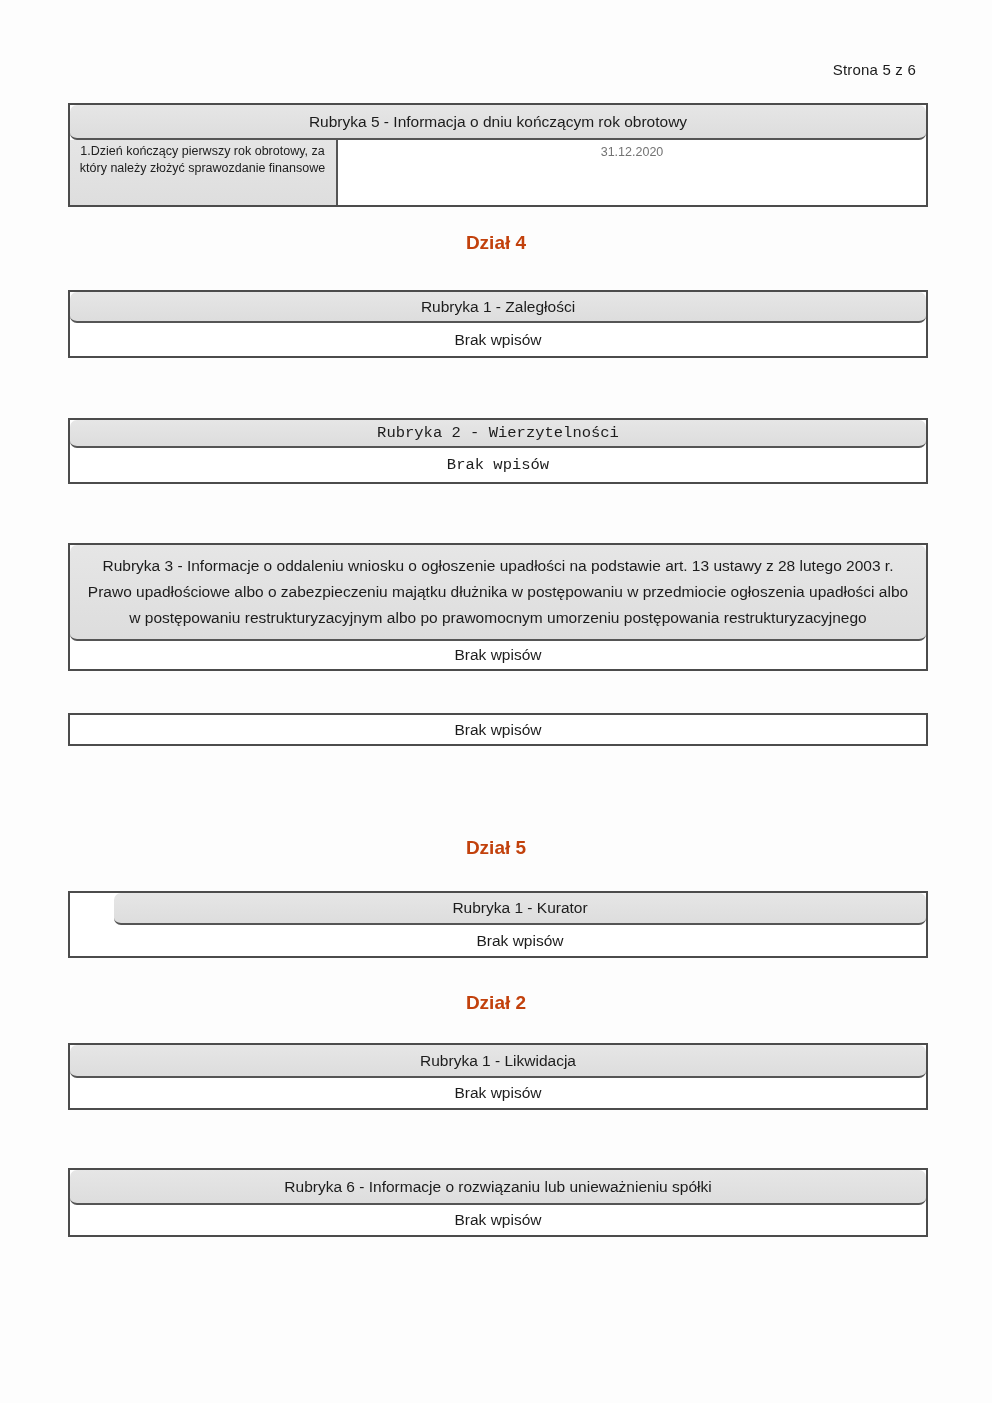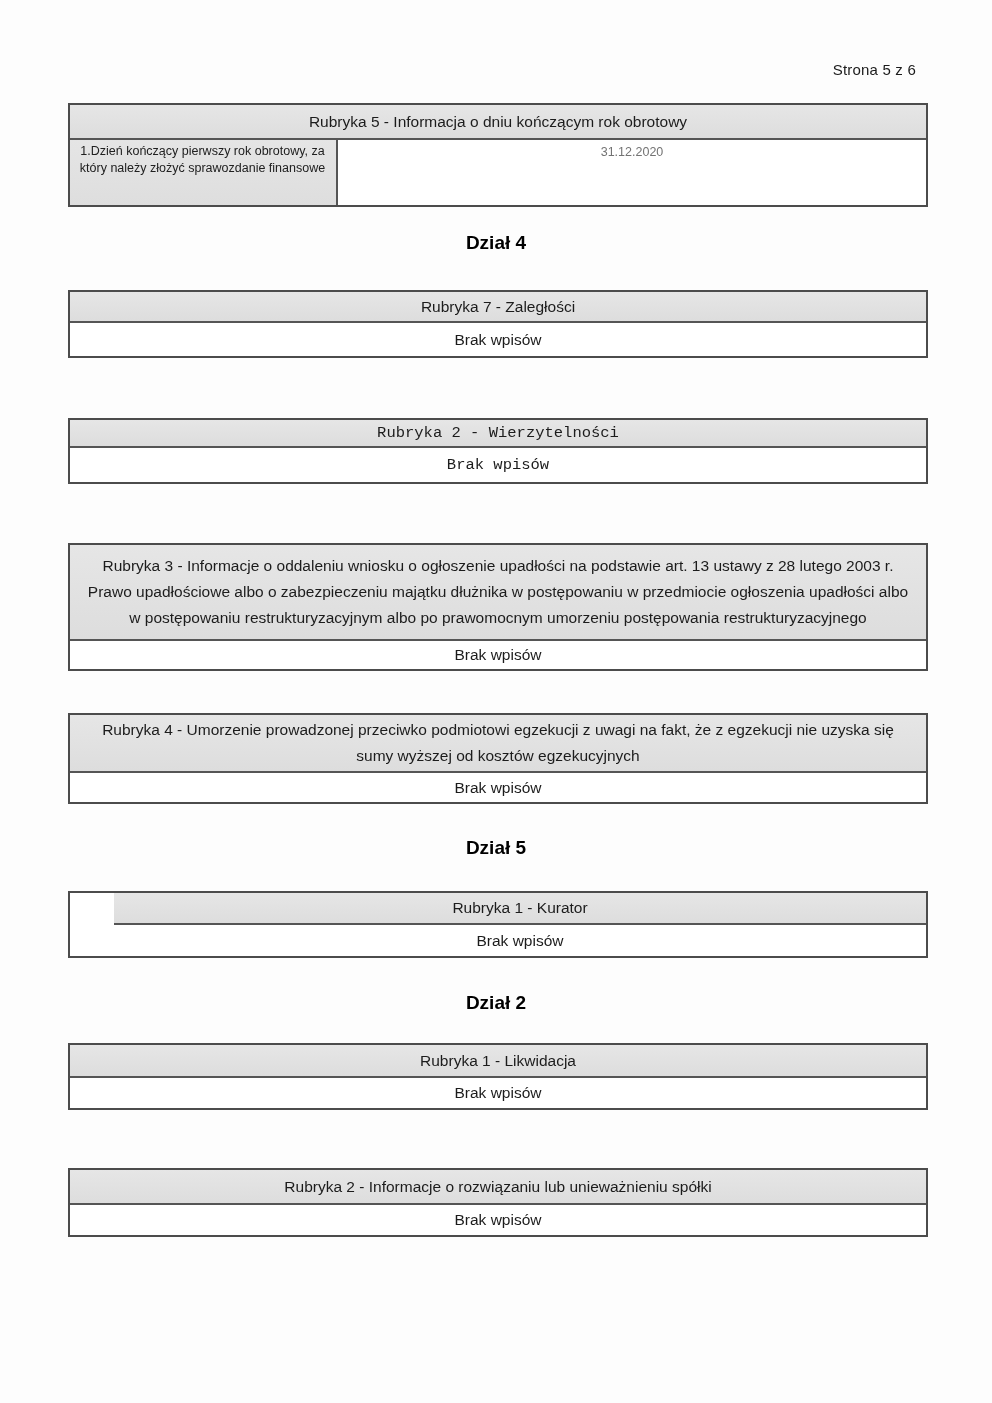--- a/index.html
+++ b/index.html
@@ -23,39 +23,40 @@
     font-size: 15px;
     letter-spacing: 0.2px;
     margin-left: 36px;
   }
   .dzial-heading {
     position: absolute;
     left: 0;
     width: 992px;
     text-align: center;
     font-size: 19px;
-    color: #000000;
+    color: #c2410c;
   }
   .tbl {
     position: absolute;
     left: 68px;
     width: 860px;
     border: 2px solid #4c4c4c;
     background: #ffffff;
   }
   .tbl-header {
     background: linear-gradient(180deg, #e6e6e6, #dddddd);
     border-bottom: 2px solid #555555;
     display: flex;
     align-items: center;
     justify-content: center;
     text-align: center;
     font-size: 15.5px;
     line-height: 26px;
     padding: 2px 14px;
+    border-radius: 7px;
   }
   .tbl-empty {
     display: flex;
     align-items: center;
     justify-content: center;
     text-align: right;
     font-size: 15.5px;
     background: #ffffff;
   }
   
@@ -92,21 +93,21 @@
     <div class="kv-row" style="height:65px;text-align:center;">
       <div class="kv-label">1.Dzień kończący pierwszy rok obrotowy, za który należy złożyć sprawozdanie finansowe</div>
       <div class="kv-value">31.12.2020</div>
     </div>
   </section>
 
   <h2 class="dzial-heading" style="top:232px;">Dział 4</h2>
 
   <section class="tbl" style="top:290px;">
     <div class="tbl-header" style="height:31px;">
-      <span>Rubryka 7 - Zaległości</span>
+      <span>Rubryka 1 - Zaległości</span>
     </div>
     <div class="tbl-empty" style="height:33px;">
       <span>Brak wpisów</span>
     </div>
   </section>
 
   <section class="tbl" style="top:418px;font-family:Liberation Mono, monospace;">
     <div class="tbl-header" style="height:28px;">
       <span>Rubryka 2 - Wierzytelności</span>
     </div>
@@ -118,23 +119,20 @@
   <section class="tbl" style="top:543px;">
     <div class="tbl-header" style="height:96px;">
       <span>Rubryka 3 - Informacje o oddaleniu wniosku o ogłoszenie upadłości na podstawie art. 13 ustawy z 28 lutego 2003 r. Prawo upadłościowe albo o zabezpieczeniu majątku dłużnika w postępowaniu w przedmiocie ogłoszenia upadłości albo w postępowaniu restrukturyzacyjnym albo po prawomocnym umorzeniu postępowania restrukturyzacyjnego</span>
     </div>
     <div class="tbl-empty" style="height:28px;">
       <span>Brak wpisów</span>
     </div>
   </section>
 
   <section class="tbl" style="top:713px;">
-    <div class="tbl-header" style="height:58px;">
-      <span>Rubryka 4 - Umorzenie prowadzonej przeciwko podmiotowi egzekucji z uwagi na fakt, że z egzekucji nie uzyska się sumy wyższej od kosztów egzekucyjnych</span>
-    </div>
     <div class="tbl-empty" style="height:29px;">
       <span>Brak wpisów</span>
     </div>
   </section>
 
   <h2 class="dzial-heading" style="top:837px;">Dział 5</h2>
 
   <section class="tbl" style="top:891px;padding-left:44px;">
     <div class="tbl-header" style="height:32px;">
       <span>Rubryka 1 - Kurator</span>
@@ -150,20 +148,20 @@
     <div class="tbl-header" style="height:33px;">
       <span>Rubryka 1 - Likwidacja</span>
     </div>
     <div class="tbl-empty" style="height:30px;">
       <span>Brak wpisów</span>
     </div>
   </section>
 
   <section class="tbl" style="top:1168px;">
     <div class="tbl-header" style="height:35px;">
-      <span>Rubryka 2 - Informacje o rozwiązaniu lub unieważnieniu spółki</span>
+      <span>Rubryka 6 - Informacje o rozwiązaniu lub unieważnieniu spółki</span>
     </div>
     <div class="tbl-empty" style="height:30px;">
       <span>Brak wpisów</span>
     </div>
   </section>
 
 </div>
 
 </body></html>

